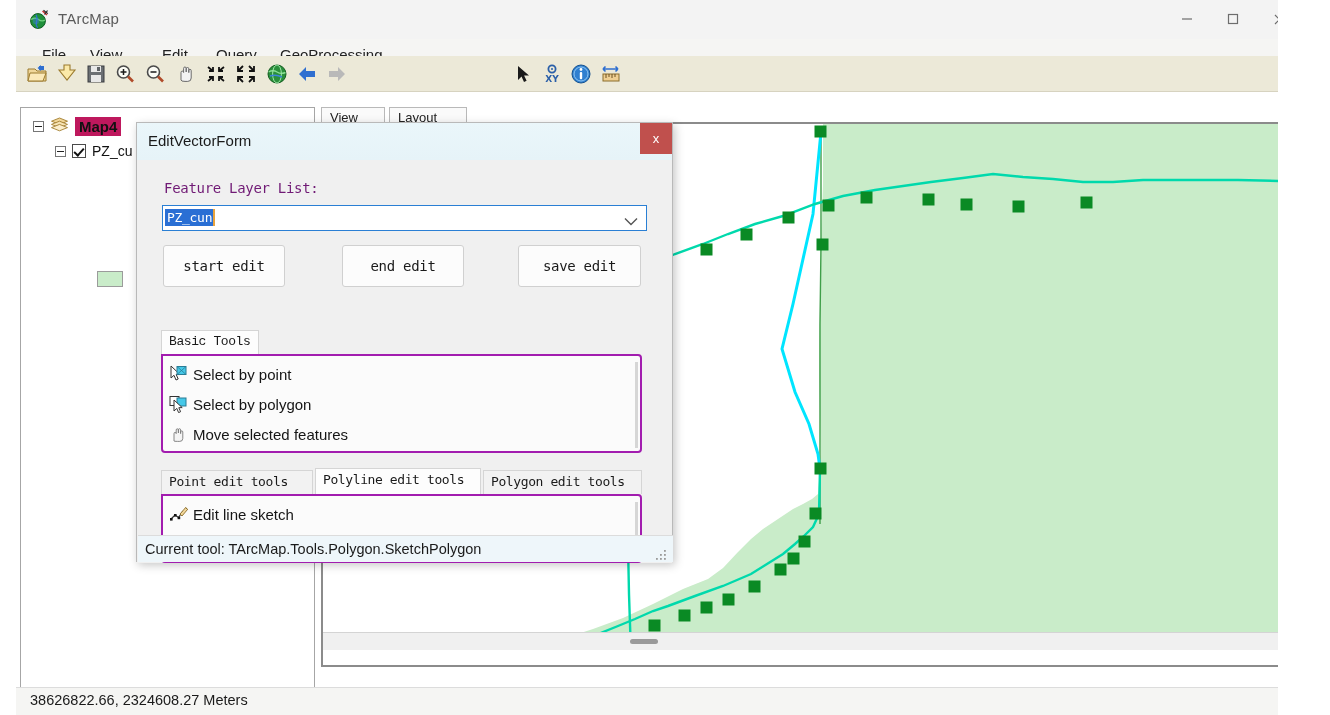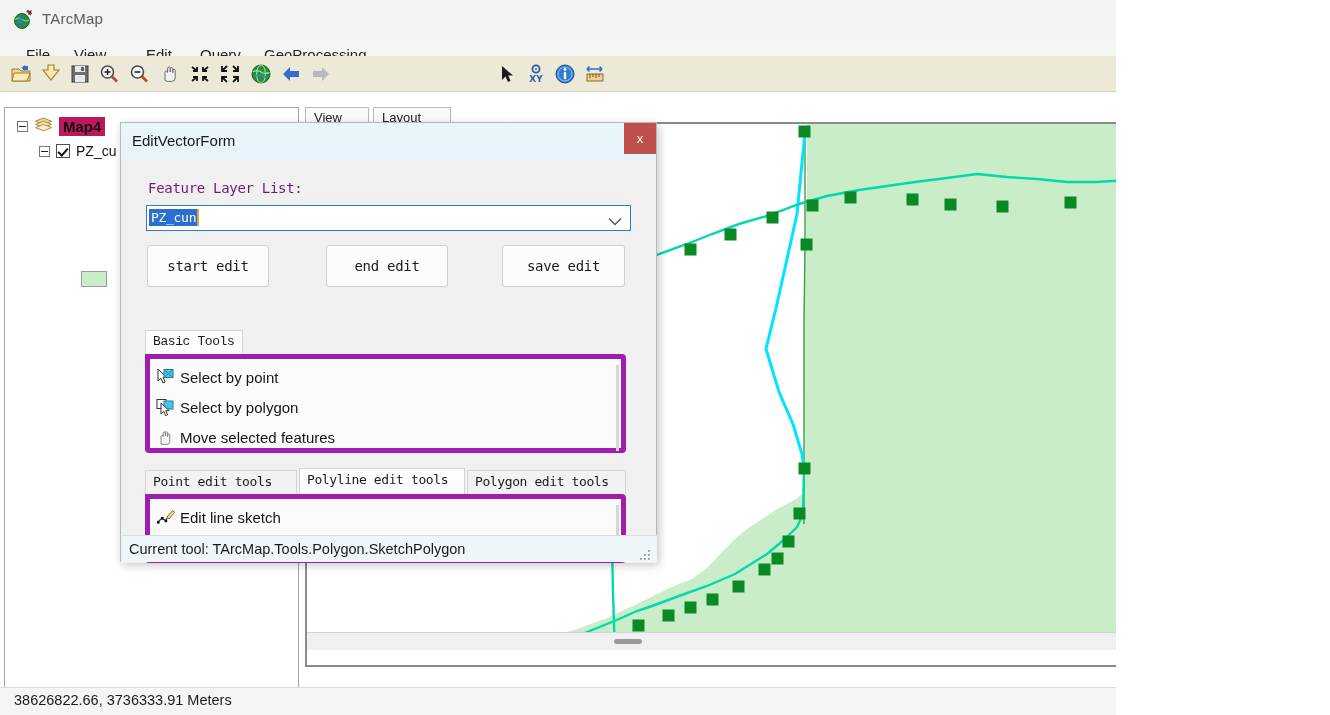--- a/index.html
+++ b/index.html
@@ -4,23 +4,24 @@
 <style>
   html, body {
     margin: 0; padding: 0;
     width: 1330px; height: 715px;
     overflow: hidden;
     background: #ffffff;
     font-family: "Liberation Sans", sans-serif;
   }
   #app {
     position: relative;
-    width: 1116px; height: 715px;
+    width: 1262px; height: 715px;
     background: #ffffff;
     overflow: hidden;
+    margin-left: 16px;
   }
 
   
   #titlebar {
     position: absolute; left: 0; top: 0; width: 1330px; height: 39px;
     background: #f3f3f3;
     border-bottom: 1px solid #e6e6e6;
   }
   #app-icon {
     position: absolute; left: 12px; top: 9px; width: 22px; height: 22px;
@@ -281,21 +282,21 @@
     box-sizing: border-box;
     border: 1px solid #d5d5d5;
     border-bottom: none;
     background: #f2f2f2;
   }
   .tab.active { background: #fdfdfd; border-color: #d5d5d5; }
   .tabpanel {
     position: absolute; left: 0; top: 24px;
     width: 100%; height: 99px;
     background: #fbfbfb;
-    border: 5px solid #a21caf;
+    border: 2px solid #a21caf;
     box-sizing: border-box;
     border-radius: 0 4px 4px 4px;
   }
   .tool-row {
     position: absolute; left: 6px; display: flex; align-items: center;
     height: 24px;
   }
   .tool-row .ticon { width: 20px; height: 18px; margin-right: 4px; display:block; }
   .tool-row .tlabel { font-size: 15px; color: #151515; }
   .panel-scroll {
@@ -698,21 +699,21 @@
                 <rect x="4" y="8" width="1.8" height="1.8"></rect>
                 <rect x="8" y="8" width="1.8" height="1.8"></rect>
             </g>
           </svg>
         </span>
       </div>
     </div>
   </div>
 
   <div id="statusbar">
-    <span id="status-coords">38626822.66, 3736333.91  Meters</span>
+    <span id="status-coords">38626822.66, 2324608.27  Meters</span>
     <span id="status-grip">
       <svg width="12" height="12" viewBox="0 0 12 12">
         <g fill="#b06a6a">
           <rect x="9" y="0" width="2" height="2"></rect>
           <rect x="4.5" y="4.5" width="2" height="2"></rect>
             <rect x="9" y="4.5" width="2" height="2"></rect>
           <rect x="0" y="9" width="2" height="2"></rect>
             <rect x="4.5" y="9" width="2" height="2"></rect>
             <rect x="9" y="9" width="2" height="2"></rect>
         </g>

